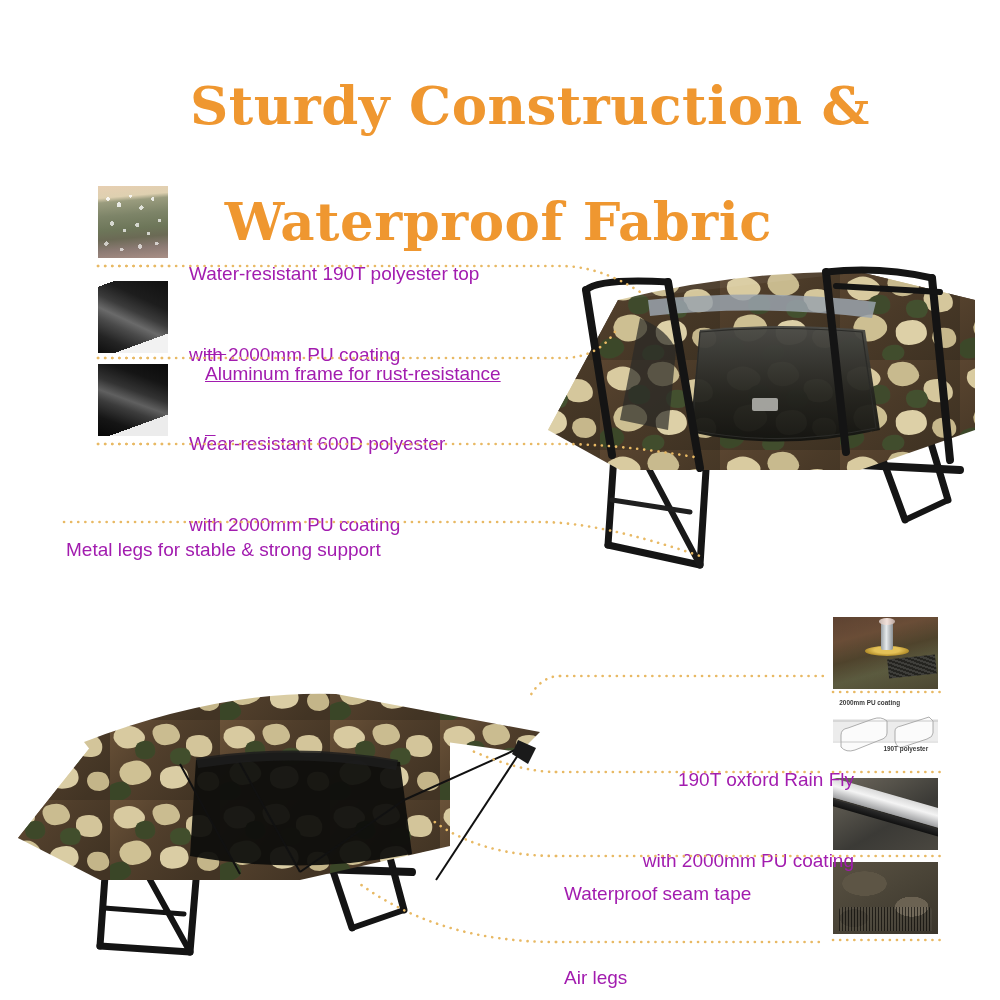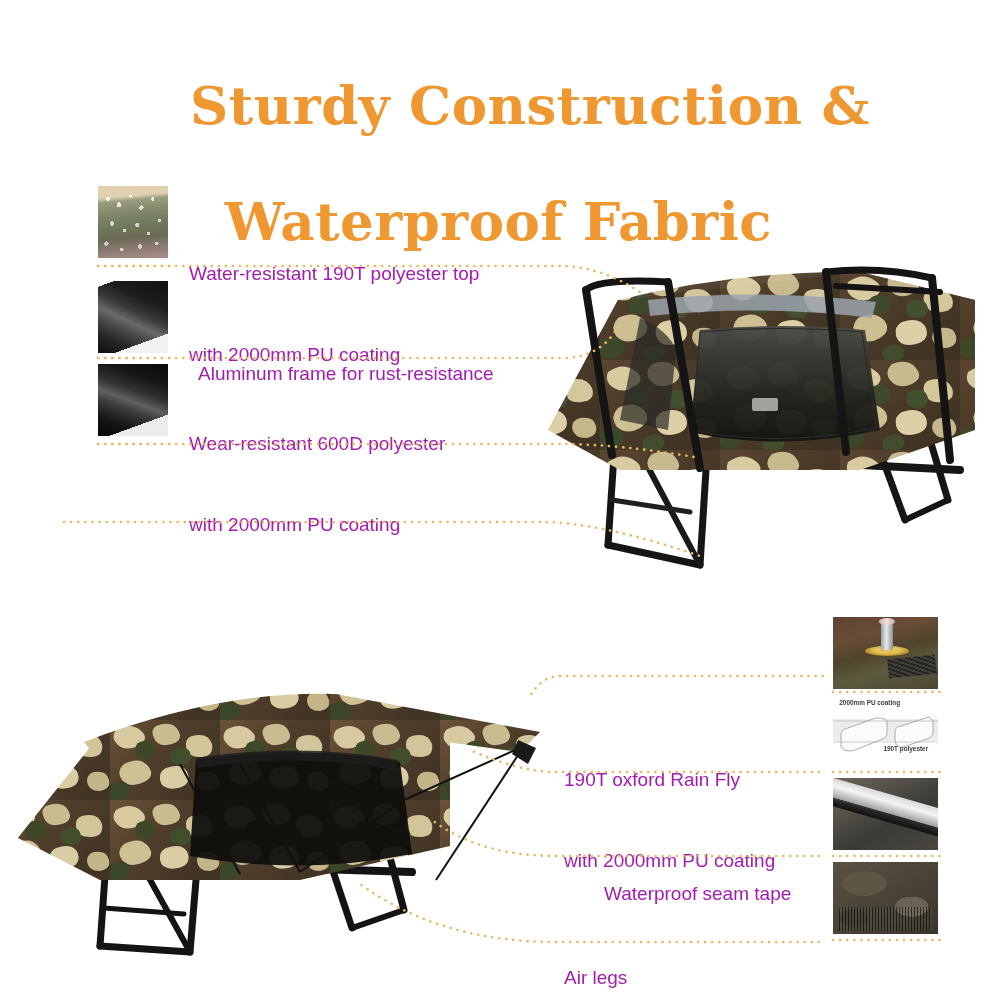--- a/index.html
+++ b/index.html
@@ -178,29 +178,32 @@
 
   <div class="thumb t-tube" style="left:98px;top:281px;width:70px;height:72px;"></div>
 
   <div class="thumb t-tube2" style="left:98px;top:364px;width:70px;height:72px;"></div>
 
   <div class="label" style="left:189px;top:206px;width:400px;">
     <div>Water-resistant 190T polyester top</div>
     <div>with 2000mm PU coating</div>
   </div>
 
-  <div class="label" style="left:198px;top:306px;width:400px;">
+  <div class="label" style="left:205px;top:306px;width:400px;text-decoration:underline;">
     <div>Aluminum frame for rust-resistance</div>
   </div>
 
   <div class="label" style="left:189px;top:376px;width:400px;">
     <div>Wear-resistant 600D polyester</div>
     <div>with 2000mm PU coating</div>
   </div>
 
+  <div class="label" style="left:66px;top:482px;width:470px;">
+    <div>Metal legs for stable &amp; strong support</div>
+  </div>
 
   <div class="thumb t-pole" style="left:833px;top:617px;width:105px;height:72px;">
     <div class="pole-mesh"></div>
     <div class="pole-disc"></div>
     <div class="pole-stem"></div>
     <div class="pole-tip"></div>
   </div>
 
   <div class="thumb t-diagram" style="left:833px;top:695px;width:105px;height:72px;">
     <div class="diag-top-band"></div>
@@ -219,26 +222,26 @@
   <div class="thumb t-seam" style="left:833px;top:778px;width:105px;height:72px;">
     <div class="seam-strip"></div>
     <div class="seam-strip2"></div>
   </div>
 
   <div class="thumb t-vent" style="left:833px;top:862px;width:105px;height:72px;">
     <div class="vent-mesh"></div>
   </div>
 
 
-  <div class="label" style="left:564px;top:712px;width:290px;">
+  <div class="label" style="left:564px;top:712px;width:290px;text-align:right;">
     <div>190T oxford Rain Fly</div>
     <div>with 2000mm PU coating</div>
   </div>
 
-  <div class="label" style="left:564px;top:826px;width:280px;margin-left:40px;">
+  <div class="label" style="left:564px;top:826px;width:280px;">
     <div>Waterproof seam tape</div>
   </div>
 
   <div class="label" style="left:564px;top:910px;width:280px;">
     <div>Air legs</div>
   </div>
 
   <svg class="overlay" viewBox="0 0 1000 1000">
     <defs>
       <linearGradient id="camoBase" x1="0" y1="0" x2="1" y2="1">

